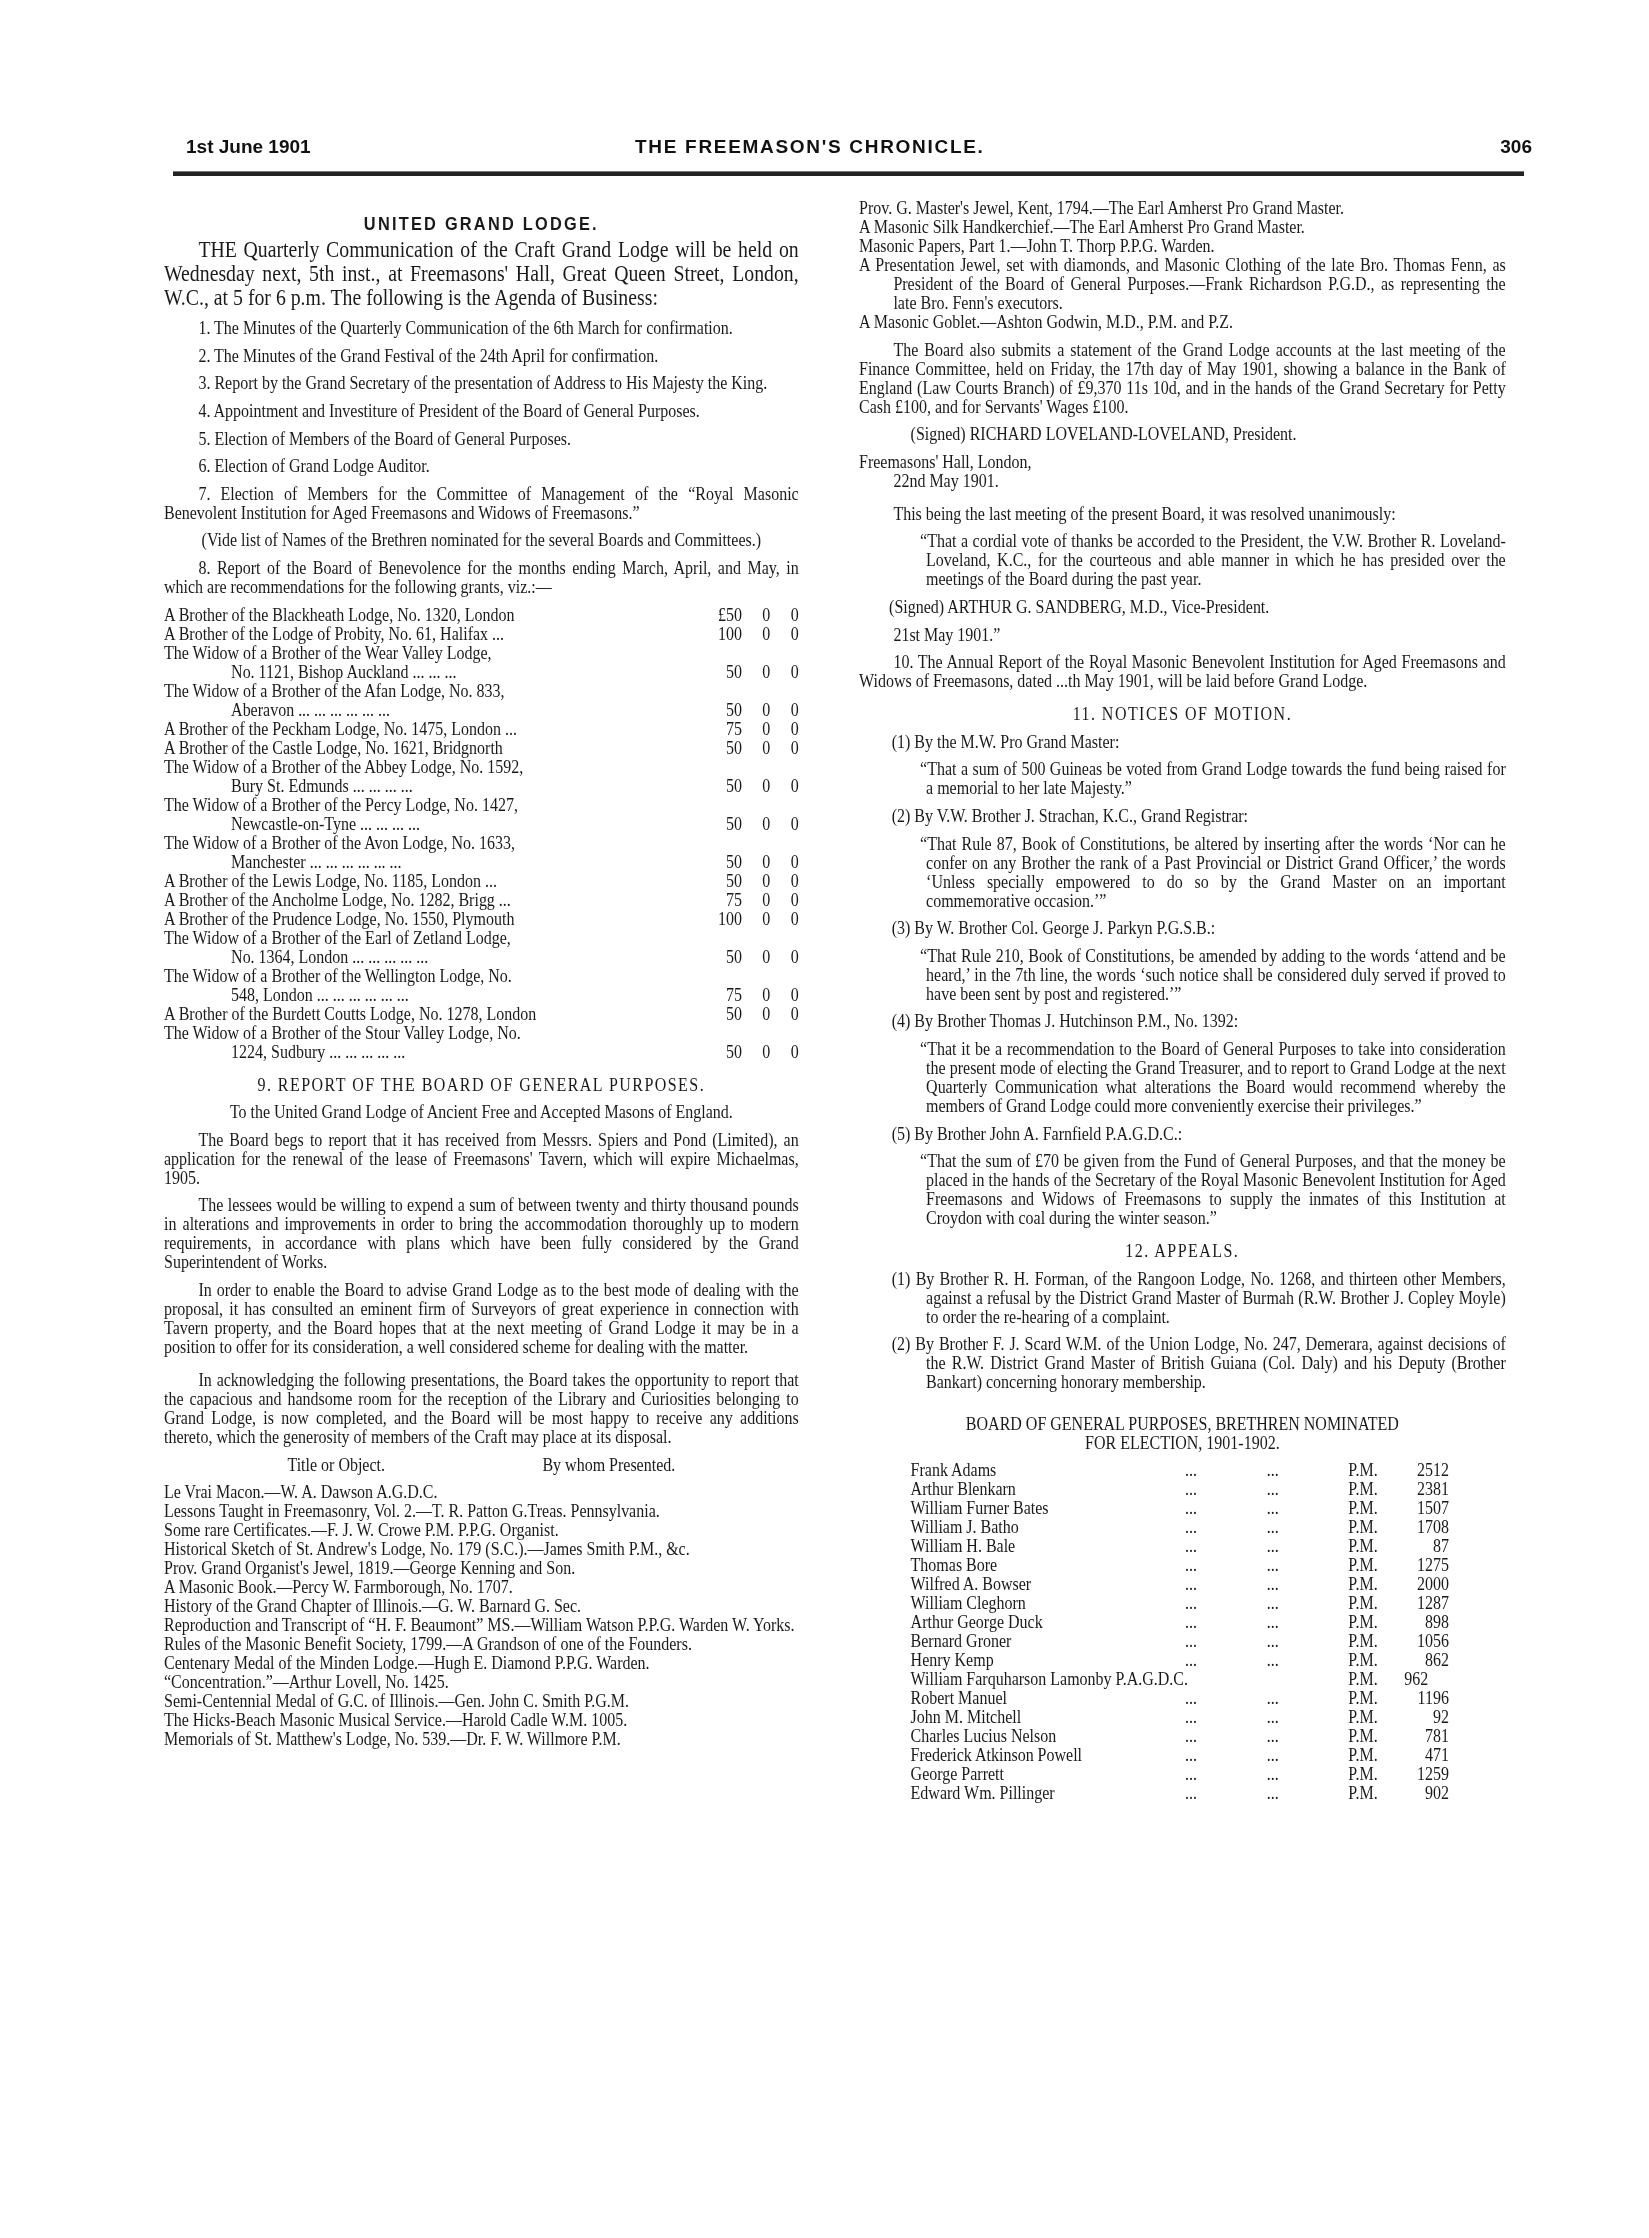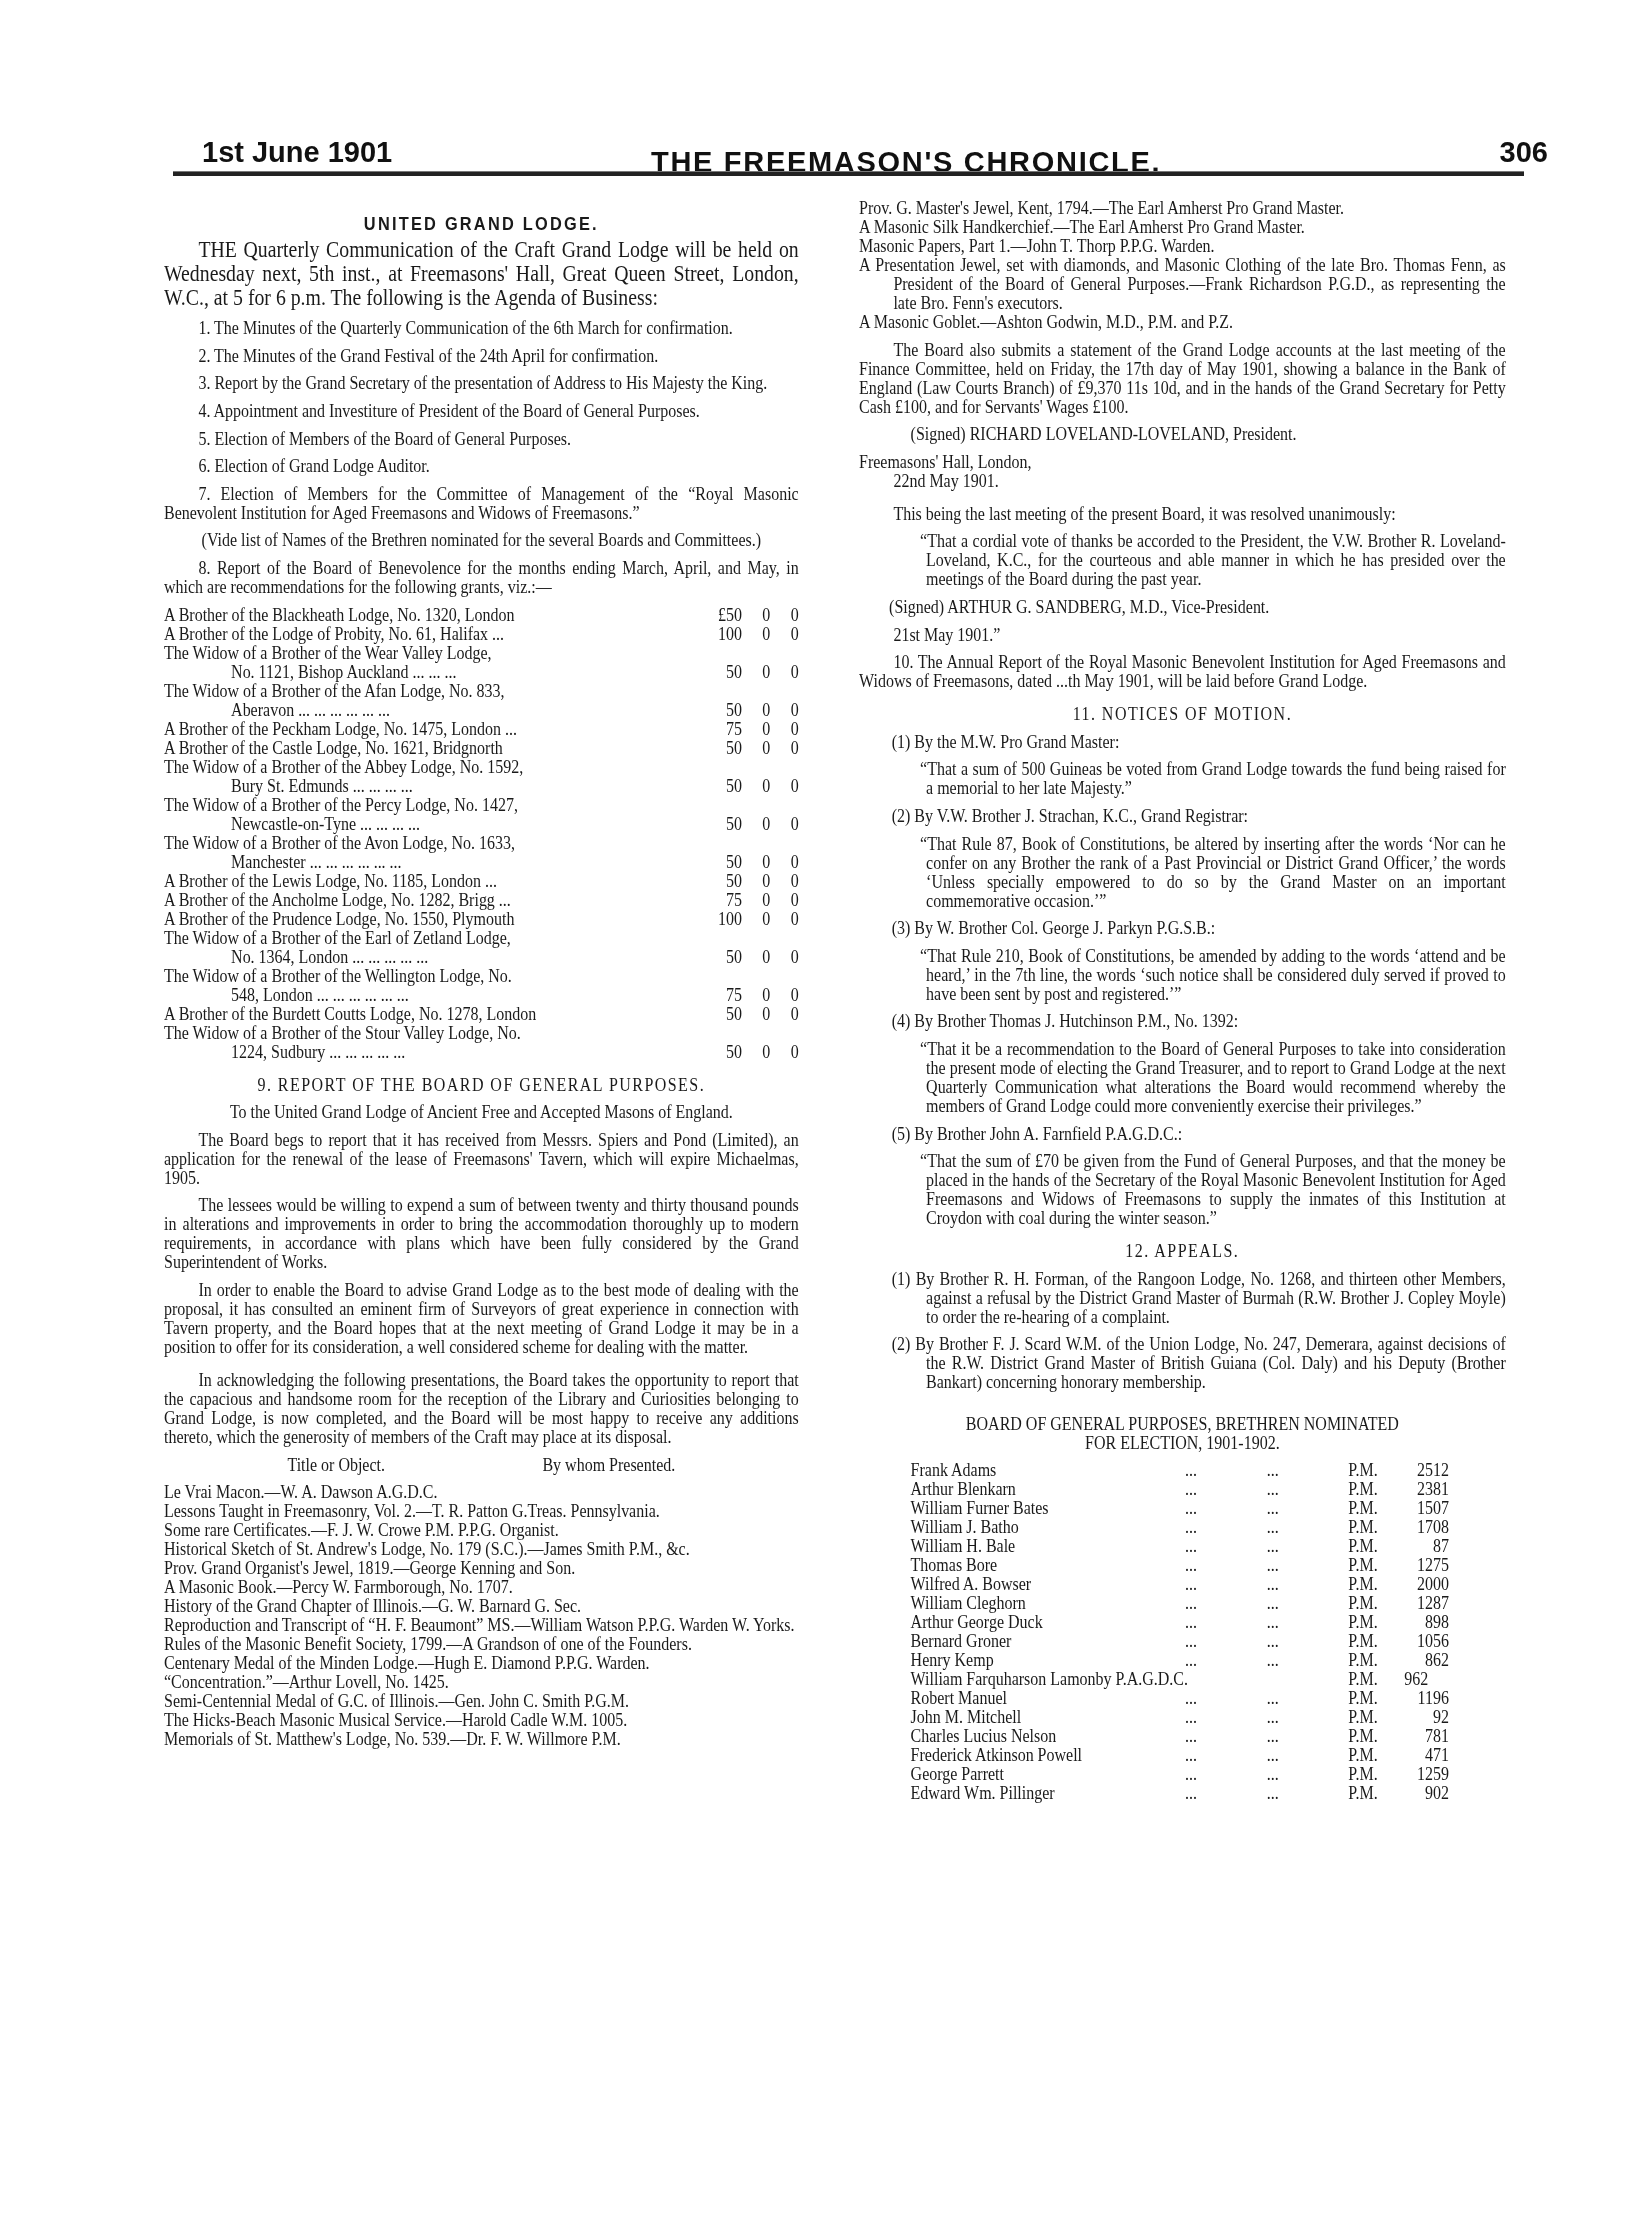--- a/index.html
+++ b/index.html
@@ -1,21 +1,21 @@
 <!DOCTYPE html>
 <html style="font-size:14px"><head>
 <meta charset="utf-8">
 <style>
   html,body{margin:0;padding:0;background:#fff;}
   body{width:1649px;height:2239px;position:relative;overflow:hidden;color:#1a1a1a;
        font-family:"Liberation Serif","DejaVu Serif",serif;}
   .hdr{position:absolute;top:129px;left:186px;width:1346px;height:35px;
-       font-family:"Liberation Sans","DejaVu Sans",sans-serif;font-weight:bold;font-size:29px;color:#111;margin-left:16px;}
+       font-family:"Liberation Sans","DejaVu Sans",sans-serif;font-weight:bold;font-size:19px;color:#111;}
   .hdr .date{position:absolute;left:0;top:7px;}
-  .hdr .title{position:absolute;left:449px;top:17px;letter-spacing:1.7px;}
+  .hdr .title{position:absolute;left:449px;top:7px;letter-spacing:1.7px;}
   .hdr .pg{position:absolute;right:0;top:7px;}
   .rule{position:absolute;top:171px;left:173px;width:1351px;height:3.5px;background:#222;border-top:0.9px solid #777;}
   .col{position:absolute;top:198px;font-size:18.6px;line-height:19px;transform:scaleX(0.86);transform-origin:0 0;}
   .colL{left:164px;width:738px;}
   .colR{left:859px;width:752px;}
   p{margin:0;text-align:justify;}
   .ind{text-indent:40px;}
   .gap{margin-top:8.6px;}
   .gap2{margin-top:14px;}
   .center{text-align:center;}

